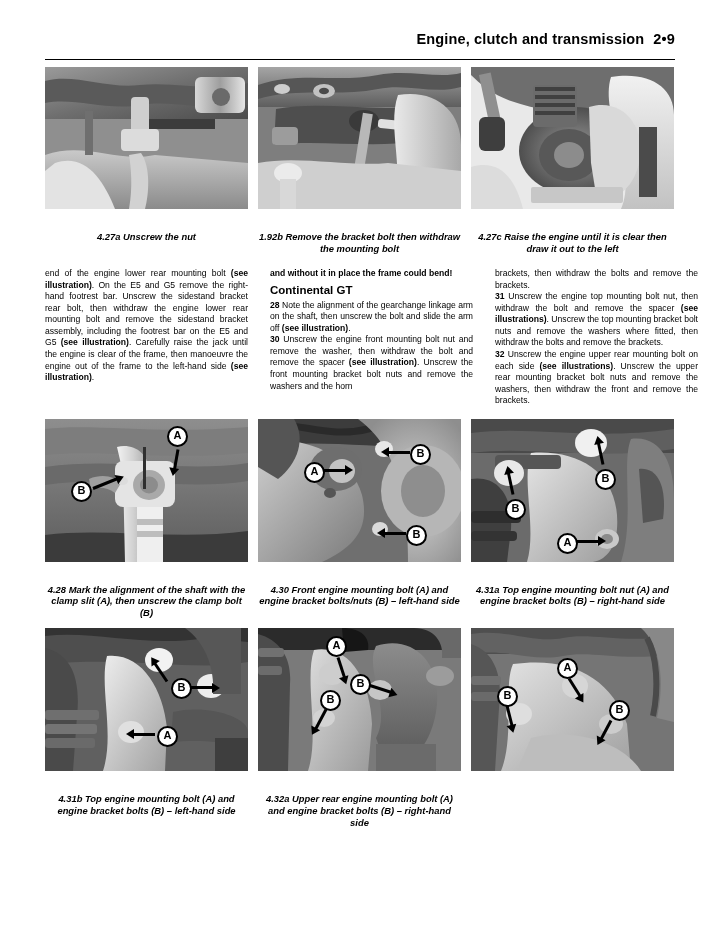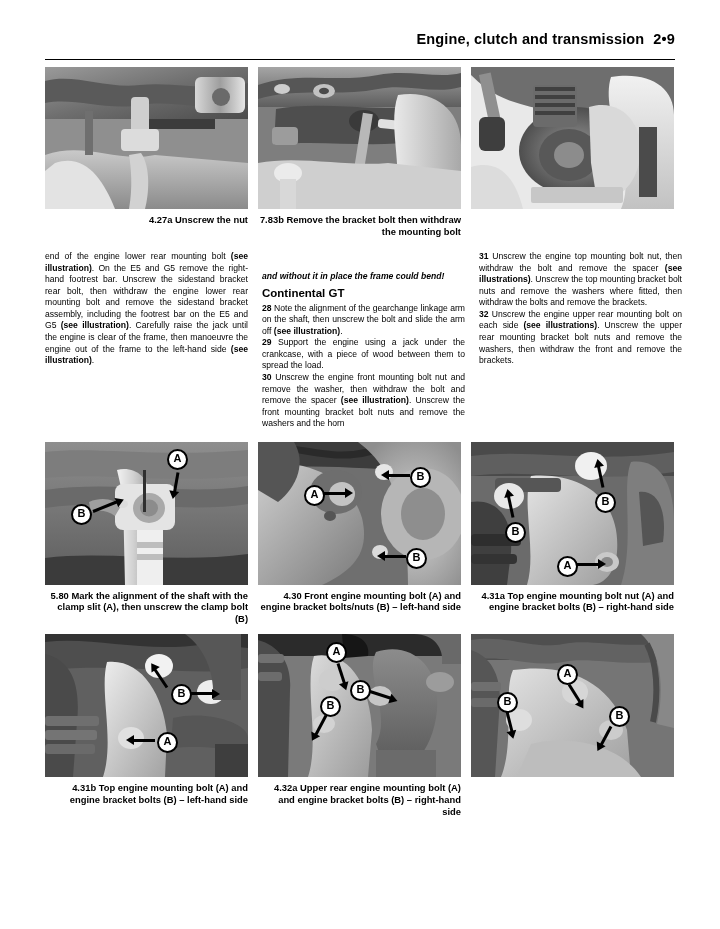--- a/index.html
+++ b/index.html
@@ -96,50 +96,49 @@
     position: absolute;
     right: -7px;
     top: -3.5px;
     width: 0; height: 0;
     border-top: 5px solid transparent;
     border-bottom: 5px solid transparent;
     border-left: 8px solid #000;
   }
 
   .caption {
-    margin-top: 5px;
+    margin-top: 22px;
     font-size: 9.4px;
     font-weight: bold;
     line-height: 11.6px;
-    text-align: right;
+    text-align: center;
     color: #000;
+    font-style: italic;
   }
 
   
   .body-columns {
     display: flex;
-    gap: 14px;
+    gap: 22px;
     margin-top: 14px;
   }
   .col {
     width: 203px;
     flex: 0 0 203px;
     font-size: 8.6px;
     line-height: 11.55px;
     text-align: justify;
     color: #000;
   }
   .col p {
     margin: 0;
   }
   .col .b { font-weight: bold; }
   .col .caution {
     font-weight: bold;
-    font-style: italic;
-    margin-top: 20px;
   }
   .subhead {
     font-size: 11.5px;
     font-weight: bold;
     margin: 4px 0 3px 0;
     line-height: 13px;
     text-align: left;
   }
   .stepnum { font-weight: bold; }
 </style>
@@ -218,21 +217,21 @@
             <rect x="98" y="46" width="10" height="90" transform="rotate(9 103 90)" fill="#b8b8b8"></rect>
             <rect x="120" y="54" width="46" height="9" rx="3" transform="rotate(6 143 58)" fill="#e0e0e0"></rect>
             <path d="M140,28 C178,22 203,44 203,78 L203,142 L132,142 C150,110 128,62 140,28 Z" fill="url(#g2b)"></path>
             <path d="M0,96 C40,88 90,100 130,96 L203,104 L203,142 L0,142 Z" fill="#cfcfcf"></path>
             <rect x="14" y="60" width="26" height="18" rx="4" fill="#9c9c9c"></rect>
             <ellipse cx="30" cy="106" rx="14" ry="10" fill="#ebebeb"></ellipse>
             <rect x="22" y="112" width="16" height="30" fill="#d8d8d8"></rect>
           </svg>
         </div>
       </div>
-      <div class="caption">7.83b Remove the bracket bolt then withdraw the mounting bolt</div>
+      <div class="caption">1.92b Remove the bracket bolt then withdraw the mounting bolt</div>
     </div>
 
     <div class="photo-cell">
       <div class="photo">
         <div class="ph-bg">
           <svg width="203" height="142" viewBox="0 0 203 142" preserveAspectRatio="none">
             <defs>
               <radialGradient id="g3r" cx="0.5" cy="0.5" r="0.6">
                 <stop offset="0" stop-color="#9a9a9a"></stop>
                   <stop offset="1" stop-color="#3f3f3f"></stop>
@@ -255,38 +254,39 @@
             <rect x="64" y="36" width="40" height="4" fill="#404040"></rect>
             <rect x="64" y="44" width="40" height="4" fill="#404040"></rect>
             <path d="M140,10 C178,4 203,20 203,48 L203,142 L150,142 C168,104 128,48 140,10 Z" fill="url(#g3a)"></path>
             <path d="M118,40 C150,30 176,58 168,96 C162,124 140,136 126,134 L120,96 Z" fill="#d9d9d9"></path>
             <rect x="60" y="120" width="92" height="16" rx="2" fill="#c7c7c7"></rect>
             <path d="M0,100 C28,92 44,110 52,142 L0,142 Z" fill="#dcdcdc"></path>
             <rect x="168" y="60" width="18" height="70" fill="#4b4b4b"></rect>
           </svg>
         </div>
       </div>
+      <div class="caption">4.27c Raise the engine until it is clear then draw it out to the left</div>
     </div>
   </div>
 
   <div class="body-columns">
 
     <div class="col">
       <p><span>end of the engine lower rear mounting bolt </span><span class="b">(see illustration)</span><span>. On the E5 and G5 remove the right-hand footrest bar. Unscrew the sidestand bracket rear bolt, then withdraw the engine lower rear mounting bolt and remove the sidestand bracket assembly, including the footrest bar on the E5 and G5 </span><span class="b">(see illustration)</span><span>. Carefully raise the jack until the engine is clear of the frame, then manoeuvre the engine out of the frame to the left-hand side </span><span class="b">(see illustration)</span><span>.</span></p>
     </div>
 
     <div class="col">
       <p class="caution">and without it in place the frame could bend!</p>
       <div class="subhead">Continental GT</div>
       <p><span class="stepnum">28</span><span> Note the alignment of the gearchange linkage arm on the shaft, then unscrew the bolt and slide the arm off </span><span class="b">(see illustration)</span><span>.</span></p>
-      <p><span class="stepnum">29</span><span> Support the engine using a jack under the crankcase, with a piece of wood between them to spread the load.</span></p>
       <p><span class="stepnum">30</span><span> Unscrew the engine front mounting bolt nut and remove the washer, then withdraw the bolt and remove the spacer </span><span class="b">(see illustration)</span><span>. Unscrew the front mounting bracket bolt nuts and remove the washers and the horn</span></p>
     </div>
 
     <div class="col">
+      <p>brackets, then withdraw the bolts and remove the brackets.</p>
       <p><span class="stepnum">31</span><span> Unscrew the engine top mounting bolt nut, then withdraw the bolt and remove the spacer </span><span class="b">(see illustrations)</span><span>. Unscrew the top mounting bracket bolt nuts and remove the washers where fitted, then withdraw the bolts and remove the brackets.</span></p>
       <p><span class="stepnum">32</span><span> Unscrew the engine upper rear mounting bolt on each side </span><span class="b">(see illustrations)</span><span>. Unscrew the upper rear mounting bracket bolt nuts and remove the washers, then withdraw the front and remove the brackets.</span></p>
     </div>
   </div>
 
   <div class="photo-row" style="margin-top:12px;">
 
     <div class="photo-cell">
       <div class="photo tall">
         <div class="ph-bg">
@@ -318,21 +318,21 @@
             <ellipse cx="78" cy="62" rx="5" ry="4" fill="#dcdcdc"></ellipse>
           </svg>
         </div>
 
         <div class="arrow" style="left:133px; top:29px; width:20px; transform:rotate(100deg);"></div>
         <div class="callout" style="left:122px; top:7px;">A</div>
 
         <div class="arrow" style="left:48px; top:68px; width:26px; transform:rotate(-22deg);"></div>
         <div class="callout" style="left:26px; top:62px;">B</div>
       </div>
-      <div class="caption">5.80 Mark the alignment of the shaft with the clamp slit (A), then unscrew the clamp bolt (B)</div>
+      <div class="caption">4.28 Mark the alignment of the shaft with the clamp slit (A), then unscrew the clamp bolt (B)</div>
     </div>
 
     <div class="photo-cell">
       <div class="photo tall">
         <div class="ph-bg">
           <svg width="203" height="143" viewBox="0 0 203 143" preserveAspectRatio="none">
             <defs>
               <linearGradient id="g5a" x1="0" y1="0" x2="1" y2="1">
                 <stop offset="0" stop-color="#cfcfcf"></stop>
                   <stop offset="1" stop-color="#7b7b7b"></stop>

